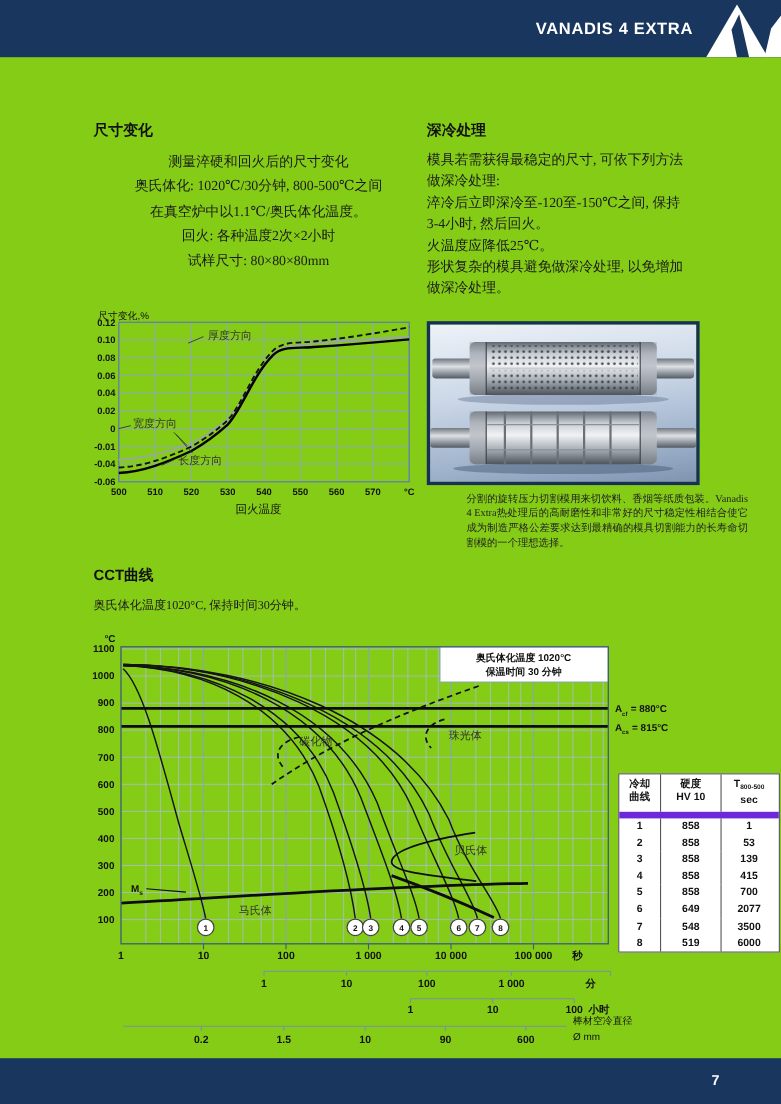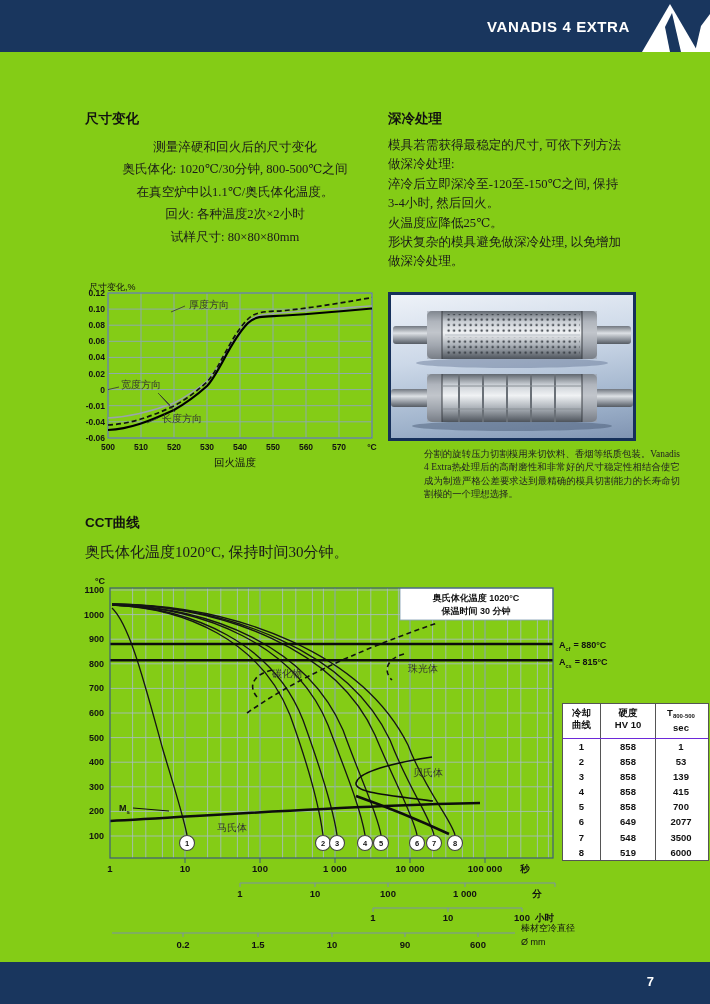--- a/index.html
+++ b/index.html
@@ -14,40 +14,40 @@
   .logo{position:absolute;right:0;top:0;}
   .ftr{left:0;top:962px;width:710px;height:42px;background:#19365e;}
   .pagenum{position:absolute;right:56px;top:12px;color:#fff;font-family:"Liberation Sans",sans-serif;
            font-size:13px;font-weight:600;}
   
   .h1{font-family:"Liberation Sans","DejaVu Sans",sans-serif;font-weight:bold;font-size:13.5px;color:#111;}
   .h2{font-family:"Liberation Sans","DejaVu Sans",sans-serif;font-weight:bold;font-size:13px;color:#111;}
   .para div{white-space:nowrap;}
   .para-dim{font-size:12.6px;line-height:22.4px;text-align:center;}
   .para-cryo{font-size:12.6px;line-height:19.4px;}
-  .intro{font-size:15px;}
+  .intro{font-size:11px;}
   .caption{font-size:9.4px;line-height:13.3px;text-align:justify;color:#222;}
   
   .photo{left:388px;top:292px;width:242px;height:143px;border:3px solid #16305a;
          background:linear-gradient(172deg,#eef2f8 0%,#ccd8e8 40%,#9db1ca 78%,#8094b2 100%);}
   
   svg{font-family:"Liberation Sans","DejaVu Sans",sans-serif;}
   svg text{fill:#111;}
   .tick{font-size:8.5px;font-weight:600;}
   .tick9{font-size:9px;font-weight:600;}
   .tick95{font-size:9.5px;font-weight:600;}
   .phase{font-size:10px;fill:#333;}
   .anno{font-size:9px;font-weight:600;}
   
   .cct-table{left:562px;top:703px;width:145px;background:#fff;border:1px solid #555;
              font-family:"Liberation Sans","DejaVu Sans",sans-serif;font-size:9.5px;font-weight:600;color:#111;}
   .trow{display:grid;grid-template-columns:38px 55px 50px;}
   .trow > div{text-align:center;}
   .trow > div:nth-child(1),.trow > div:nth-child(2){border-right:1px solid #555;}
-  .thead{border-bottom:1px solid #6d28d9;}
+  .thead{border-bottom:6px solid #6d28d9;}
   .thead > div{padding:3px 0 4px 0;line-height:12px;}
   .tbody-row > div{line-height:15.1px;}
   .tsub{font-size:6px;vertical-align:-2px;}
 </style>
 </head>
 <body>
 
 <div class="page">
 
   <div class="abs hdr">

